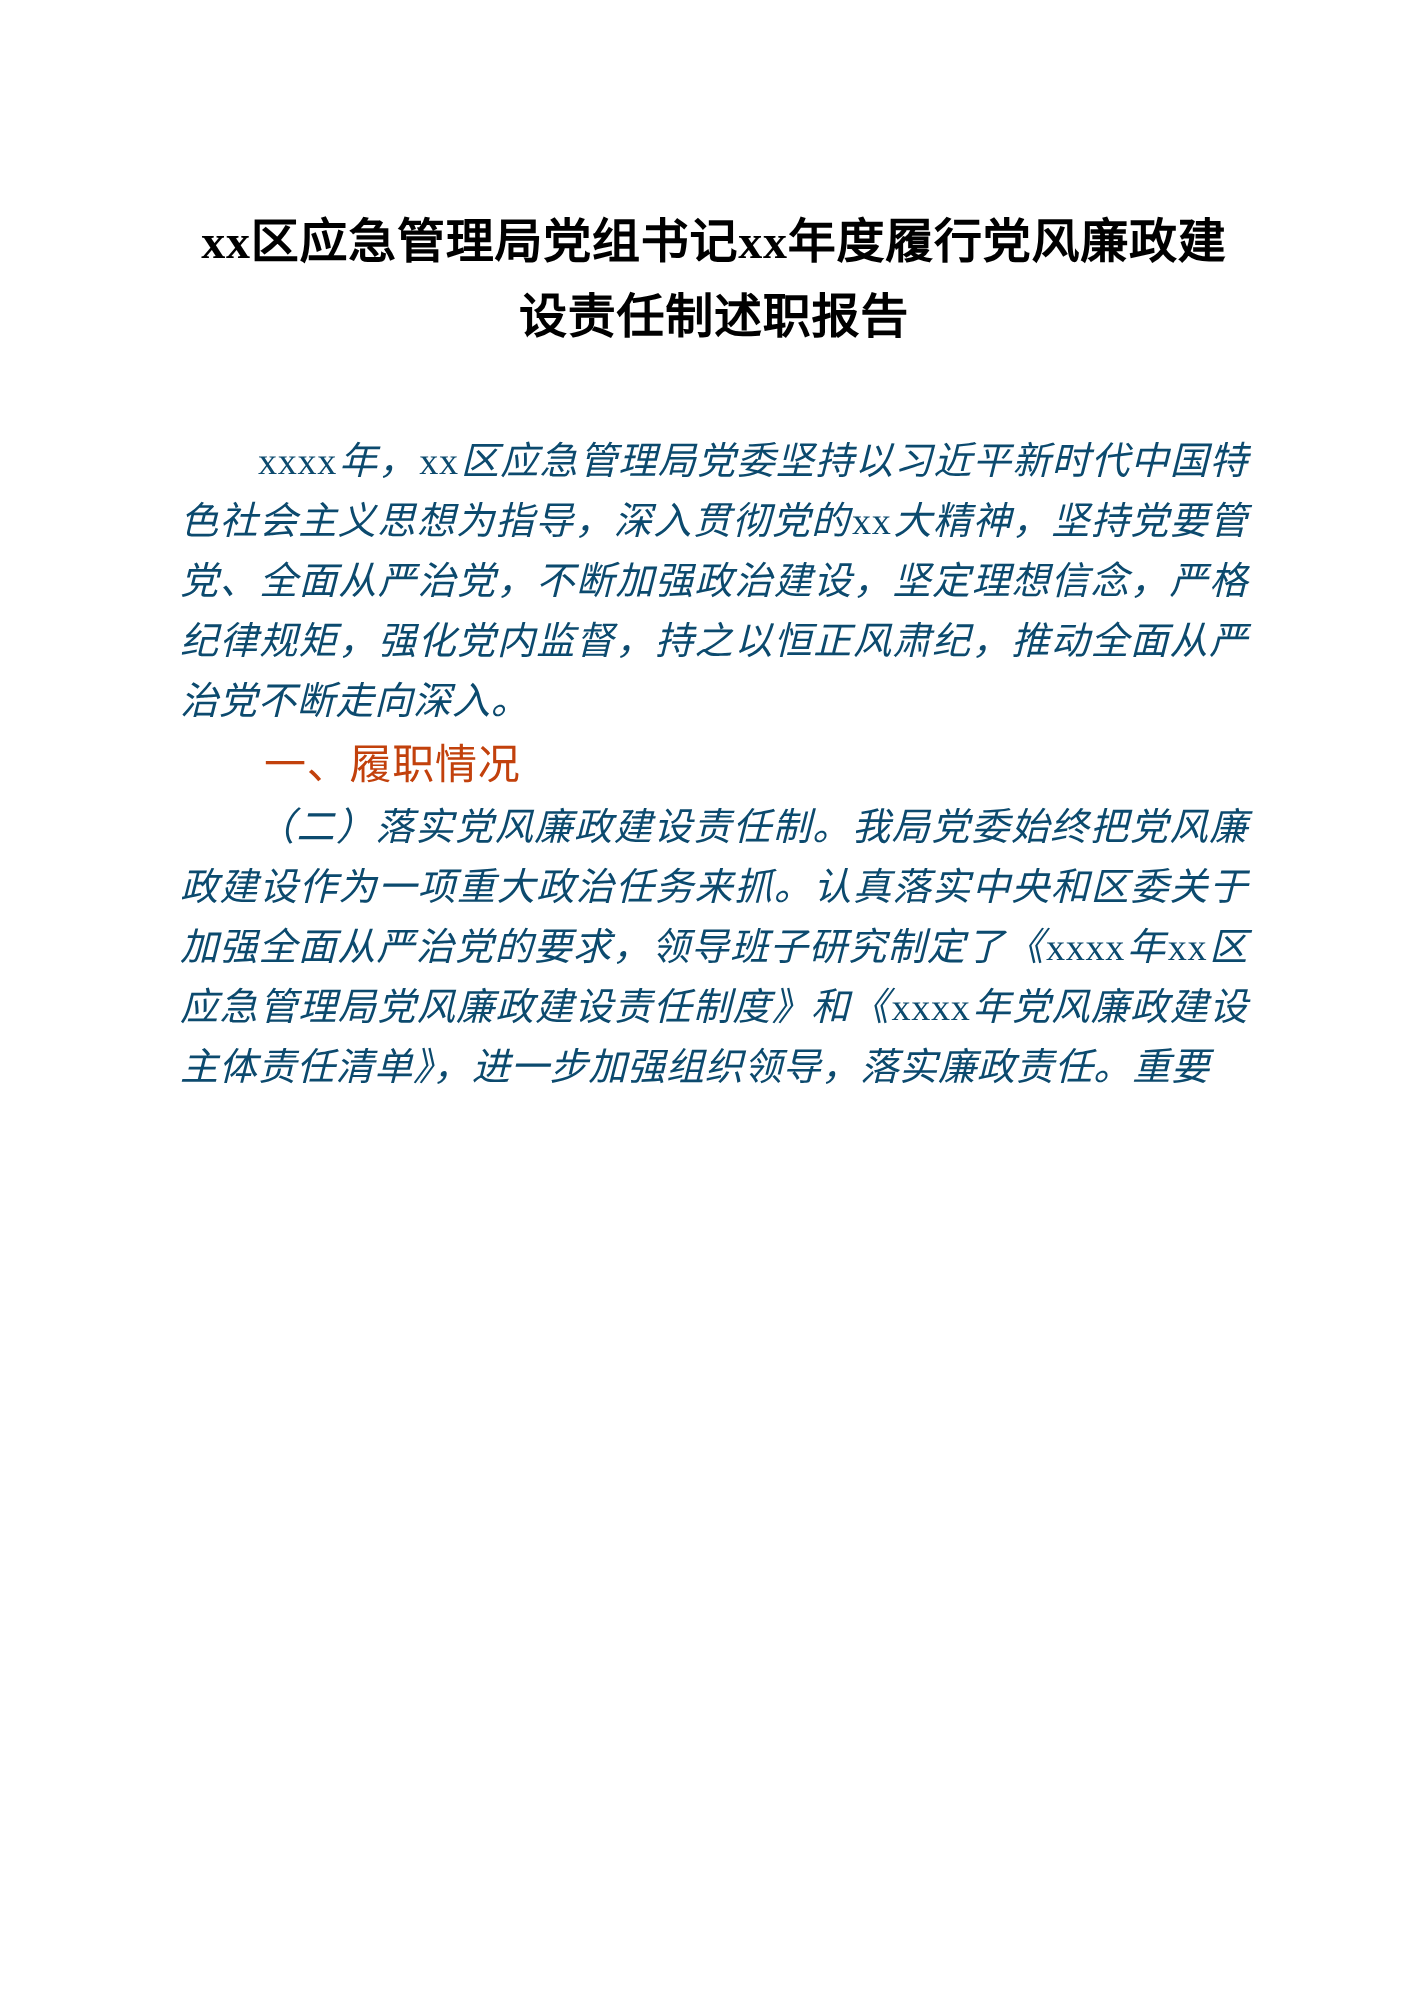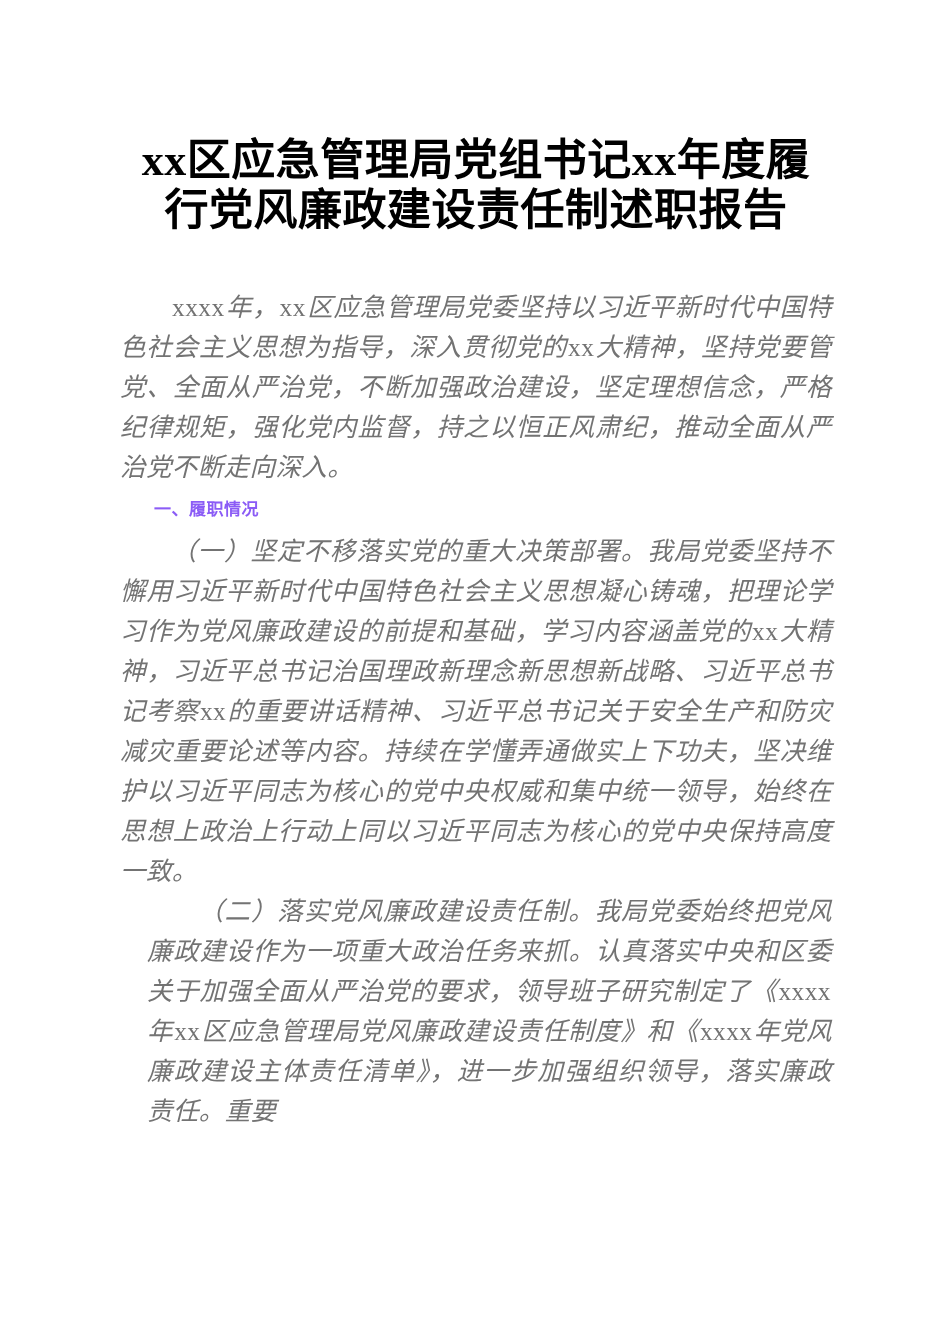--- a/index.html
+++ b/index.html
@@ -25,35 +25,35 @@
     top: 0;
     width: 712px;
   }
 
   
   .doc-title {
     margin: 0;
     padding-top: 136px;
     font-family: "Liberation Serif", "DejaVu Serif", serif;
     font-weight: 700;
-    font-size: 44px;
+    font-size: 32px;
     line-height: 50px;
     letter-spacing: 0.5px;
     text-align: center;
     color: #000000;
     text-indent: 0;
   }
 
   
   .para {
     margin: 0;
     font-family: "Liberation Serif", "DejaVu Serif", serif;
     font-size: 25.5px;
     line-height: 40px;
-    color: #737373;
+    color: #0c4a6e;
     text-align: justify;
     text-justify: inter-ideograph;
     text-indent: 2em;
     letter-spacing: 0.4px;
     font-style: italic;
   }
 
   .para.first {
     margin-top: 52px;
   }
@@ -64,24 +64,24 @@
   }
 
   .para-gap {
     margin-top: 2px;
   }
 
   
   .section-heading {
     margin: 2px 0 0 0;
     font-family: "Liberation Sans", "DejaVu Sans", sans-serif;
-    font-weight: 700;
-    font-size: 17px;
+    font-weight: 400;
+    font-size: 28px;
     line-height: 40px;
-    color: #8b5cf6;
+    color: #c2410c;
     text-indent: 2em;
     letter-spacing: 0.5px;
   }
 
   
   .lat {
     font-style: normal;
     font-family: "Liberation Serif", "DejaVu Serif", serif;
     padding: 0 1px;
   }
@@ -91,18 +91,17 @@
 
 <div class="page">
   <div class="doc-body">
 
     <h1 class="doc-title">xx区应急管理局党组书记xx年度履行党风廉政建设责任制述职报告</h1>
 
     <p class="para first"><span class="lat">xxxx</span>年，<span class="lat">xx</span>区应急管理局党委坚持以习近平新时代中国特色社会主义思想为指导，深入贯彻党的<span class="lat">xx</span>大精神，坚持党要管党、全面从严治党，不断加强政治建设，坚定理想信念，严格纪律规矩，强化党内监督，持之以恒正风肃纪，推动全面从严治党不断走向深入。</p>
 
     <p class="section-heading">一、履职情况</p>
 
-    <p class="para para-gap">（一）坚定不移落实党的重大决策部署。我局党委坚持不懈用习近平新时代中国特色社会主义思想凝心铸魂，把理论学习作为党风廉政建设的前提和基础，学习内容涵盖党的<span class="lat">xx</span>大精神，习近平总书记治国理政新理念新思想新战略、习近平总书记考察<span class="lat">xx</span>的重要讲话精神、习近平总书记关于安全生产和防灾减灾重要论述等内容。持续在学懂弄通做实上下功夫，坚决维护以习近平同志为核心的党中央权威和集中统一领导，始终在思想上政治上行动上同以习近平同志为核心的党中央保持高度一致。</p>
 
     <p class="para para-gap">（二）落实党风廉政建设责任制。我局党委始终把党风廉政建设作为一项重大政治任务来抓。认真落实中央和区委关于加强全面从严治党的要求，领导班子研究制定了《<span class="lat">xxxx</span>年<span class="lat">xx</span>区应急管理局党风廉政建设责任制度》和《<span class="lat">xxxx</span>年党风廉政建设主体责任清单》，进一步加强组织领导，落实廉政责任。重要</p>
 
   </div>
 </div>
 
 </body></html>

